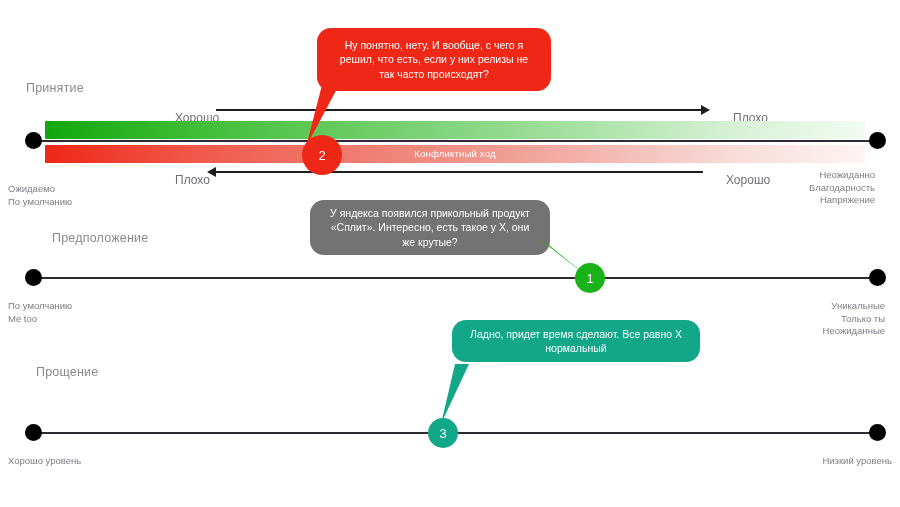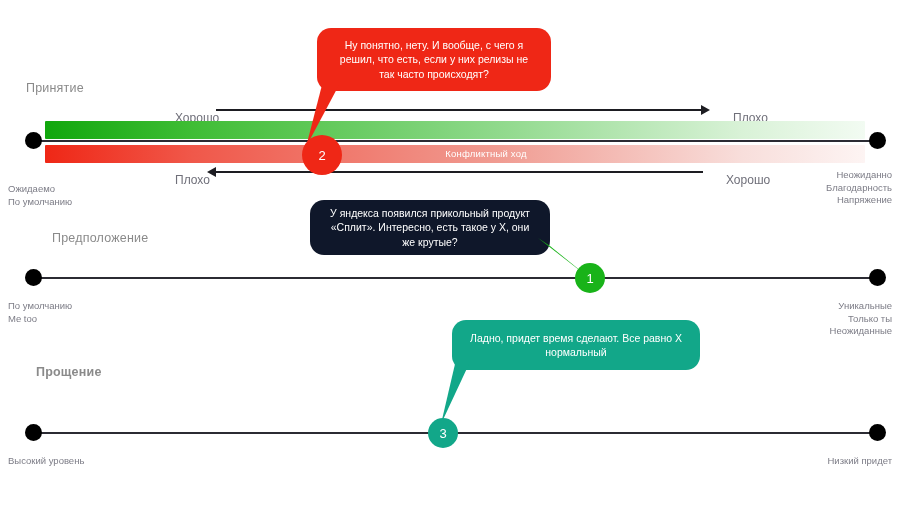--- a/index.html
+++ b/index.html
@@ -137,67 +137,67 @@
 
   <div class="bar" style="left:45px; top:121px; width:820px;
        background:linear-gradient(to right,#11a70d 0%,#3fbd35 18%,#8fd98b 55%,#d9f2d7 85%,#f2fbf2 100%);"></div>
 
   <div class="axis-line" style="left:33px; top:140px; width:846px;"></div>
   <div class="endpoint-dot" style="left:25px; top:132px;"></div>
   <div class="endpoint-dot" style="left:869px; top:132px;"></div>
 
   <div class="bar" style="left:45px; top:145px; width:820px;
        background:linear-gradient(to right,#ef2716 0%,#f0584a 18%,#f09b91 55%,#f8dedb 85%,#fdf4f3 100%);"></div>
-  <div class="bar-label" style="left:45px; top:145px; width:820px;padding-left:31px;">Конфликтный ход</div>
+  <div class="bar-label" style="left:45px; top:145px; width:820px;">Конфликтный ход</div>
 
   <div class="arrow-row" style="left:160px; top:165px; width:580px;">
     <span class="arrow-label" style="left:0px;">Плохо</span>
     <span class="arrow-head left" style="left:47px;"></span>
     <span class="arrow-shaft" style="left:56px; width:487px;"></span>
     <span class="arrow-label" style="left:551px;">Хорошо</span>
   </div>
 
   <div class="axis-caption" style="left:8px; top:183px; white-space:pre-line;">Ожидаемо
 По умолчанию</div>
-  <div class="axis-caption right" style="right:8px; top:169px; white-space:pre-line;">Неожиданно
+  <div class="axis-caption right" style="right:25px; top:169px; white-space:pre-line;">Неожиданно
 Благодарность
 Напряжение</div>
 
   <div class="section-title" style="left:52px; top:231px;">Предположение</div>
 
   <div class="axis-line" style="left:33px; top:277px; width:846px;"></div>
   <div class="endpoint-dot" style="left:25px; top:269px;"></div>
   <div class="endpoint-dot" style="left:869px; top:269px;"></div>
 
   <div class="axis-caption" style="left:8px; top:300px; white-space:pre-line;">По умолчанию
 Me too</div>
-  <div class="axis-caption right" style="right:8px; top:300px; white-space:pre-line;">Уникальные
+  <div class="axis-caption right" style="right:15px; top:300px; white-space:pre-line;">Уникальные
 Только ты
 Неожиданные</div>
 
-  <div class="section-title" style="left:36px; top:365px;font-weight:bold;">Прощение</div>
+  <div class="section-title" style="left:36px; top:365px;">Прощение</div>
 
   <div class="axis-line" style="left:33px; top:432px; width:846px;"></div>
   <div class="endpoint-dot" style="left:25px; top:424px;"></div>
   <div class="endpoint-dot" style="left:869px; top:424px;"></div>
 
-  <div class="axis-caption" style="left:8px; top:455px; white-space:pre-line;">Высокий уровень</div>
-  <div class="axis-caption right" style="right:8px; top:455px; white-space:pre-line;">Низкий придет</div>
+  <div class="axis-caption" style="left:8px; top:455px; white-space:pre-line;">Хорошо уровень</div>
+  <div class="axis-caption right" style="right:8px; top:455px; white-space:pre-line;">Низкий уровень</div>
 
   <div class="bubble" style="left:317px; top:28px; width:234px; height:63px; background:#ef2716;">Ну понятно, нету. И вообще, с чего я решил, что есть, если у них релизы не так часто происходят?</div>
   <svg style="position:absolute; left:300px; top:85px; width:50px; height:80px;">
     <polygon points="39,0 22,0 6,62" fill="#ef2716"></polygon>
   </svg>
 
-  <div class="bubble" style="left:310px; top:200px; width:240px; height:55px; background:#0f172a;">У яндекса появился прикольный продукт «Сплит». Интересно, есть такое у X, они же крутые?</div>
+  <div class="bubble" style="left:310px; top:200px; width:240px; height:55px; background:#737373;">У яндекса появился прикольный продукт «Сплит». Интересно, есть такое у X, они же крутые?</div>
   <svg style="position:absolute; left:520px; top:238px; width:90px; height:50px;">
     <polygon points="18,0 30,8 72,42" fill="#19b319"></polygon>
   </svg>
 
-  <div class="bubble" style="left:452px; top:320px; width:248px; height:50px; background:#12a789;">Ладно, придет время сделают. Все равно X нормальный</div>
+  <div class="bubble" style="left:452px; top:320px; width:248px; height:42px; background:#12a789;">Ладно, придет время сделают. Все равно X нормальный</div>
   <svg style="position:absolute; left:425px; top:364px; width:60px; height:80px;">
     <polygon points="44,0 30,0 16,60" fill="#12a789"></polygon>
   </svg>
 
   <div class="marker" style="left:302px; top:135px; width:40px; height:40px; background:#ef2716;">2</div>
   <div class="marker" style="left:575px; top:263px; width:30px; height:30px; background:#19b319;">1</div>
   <div class="marker" style="left:428px; top:418px; width:30px; height:30px; background:#12a789;">3</div>
 
 </div>
 

